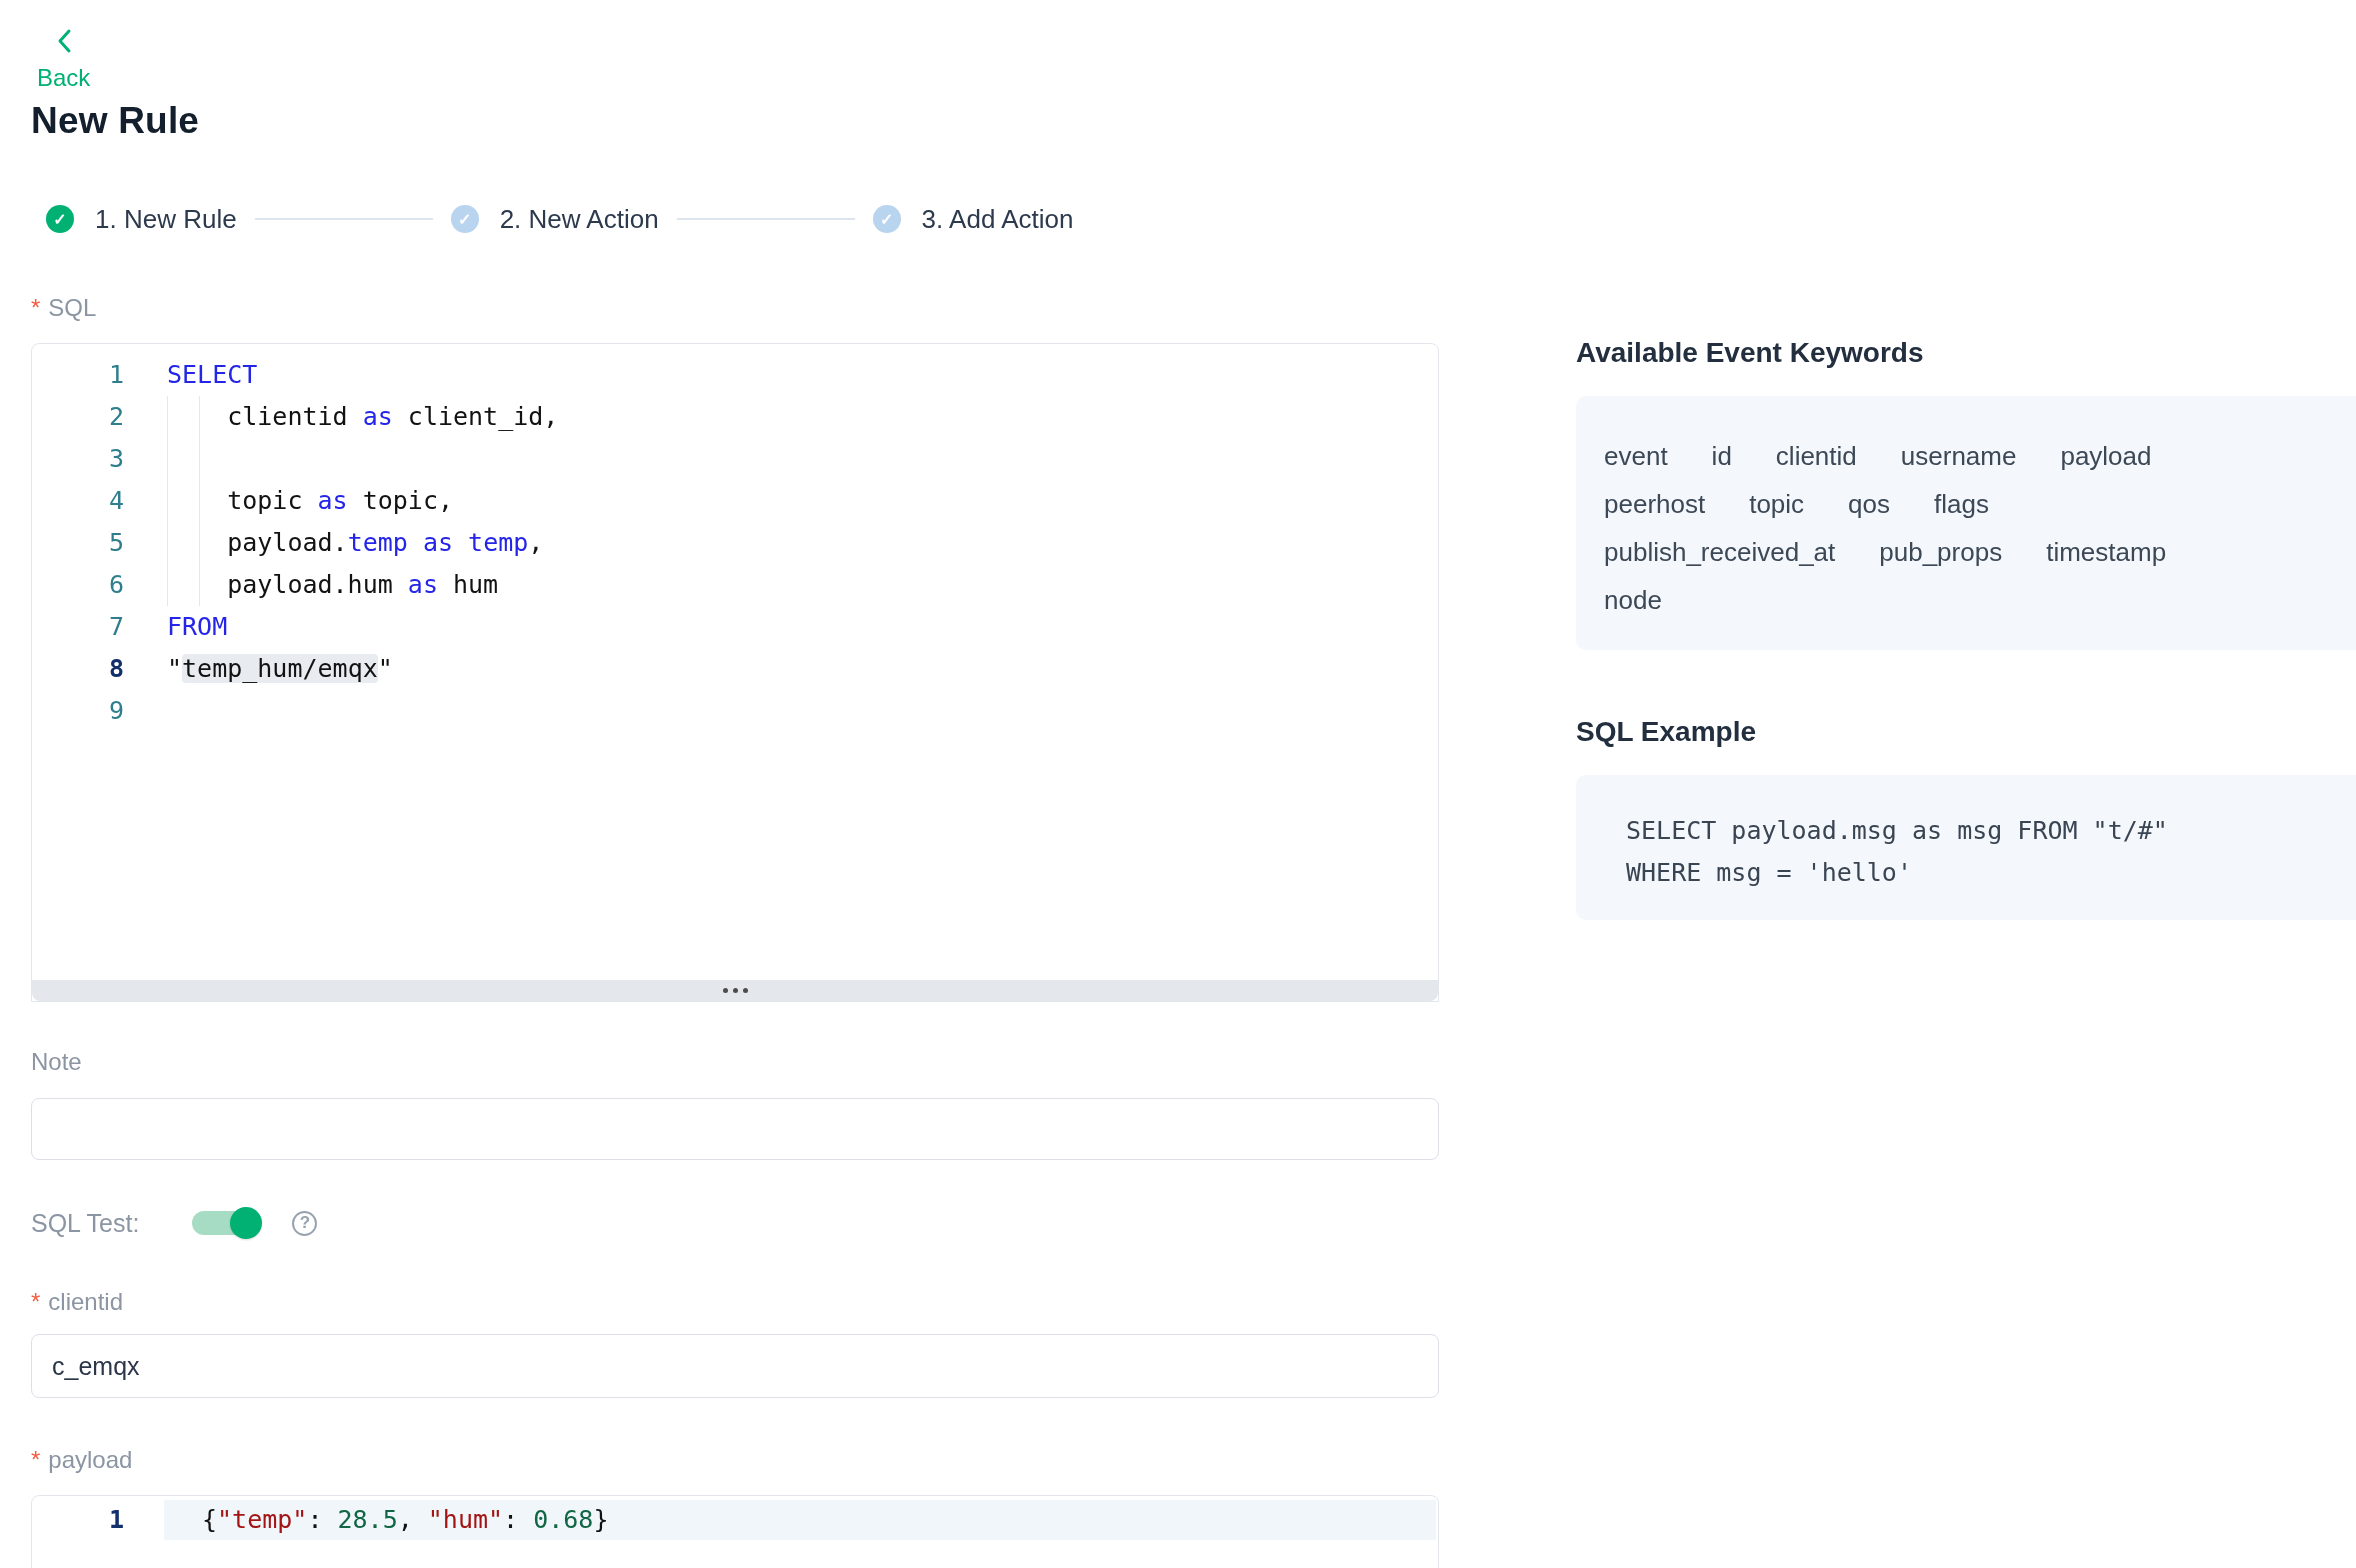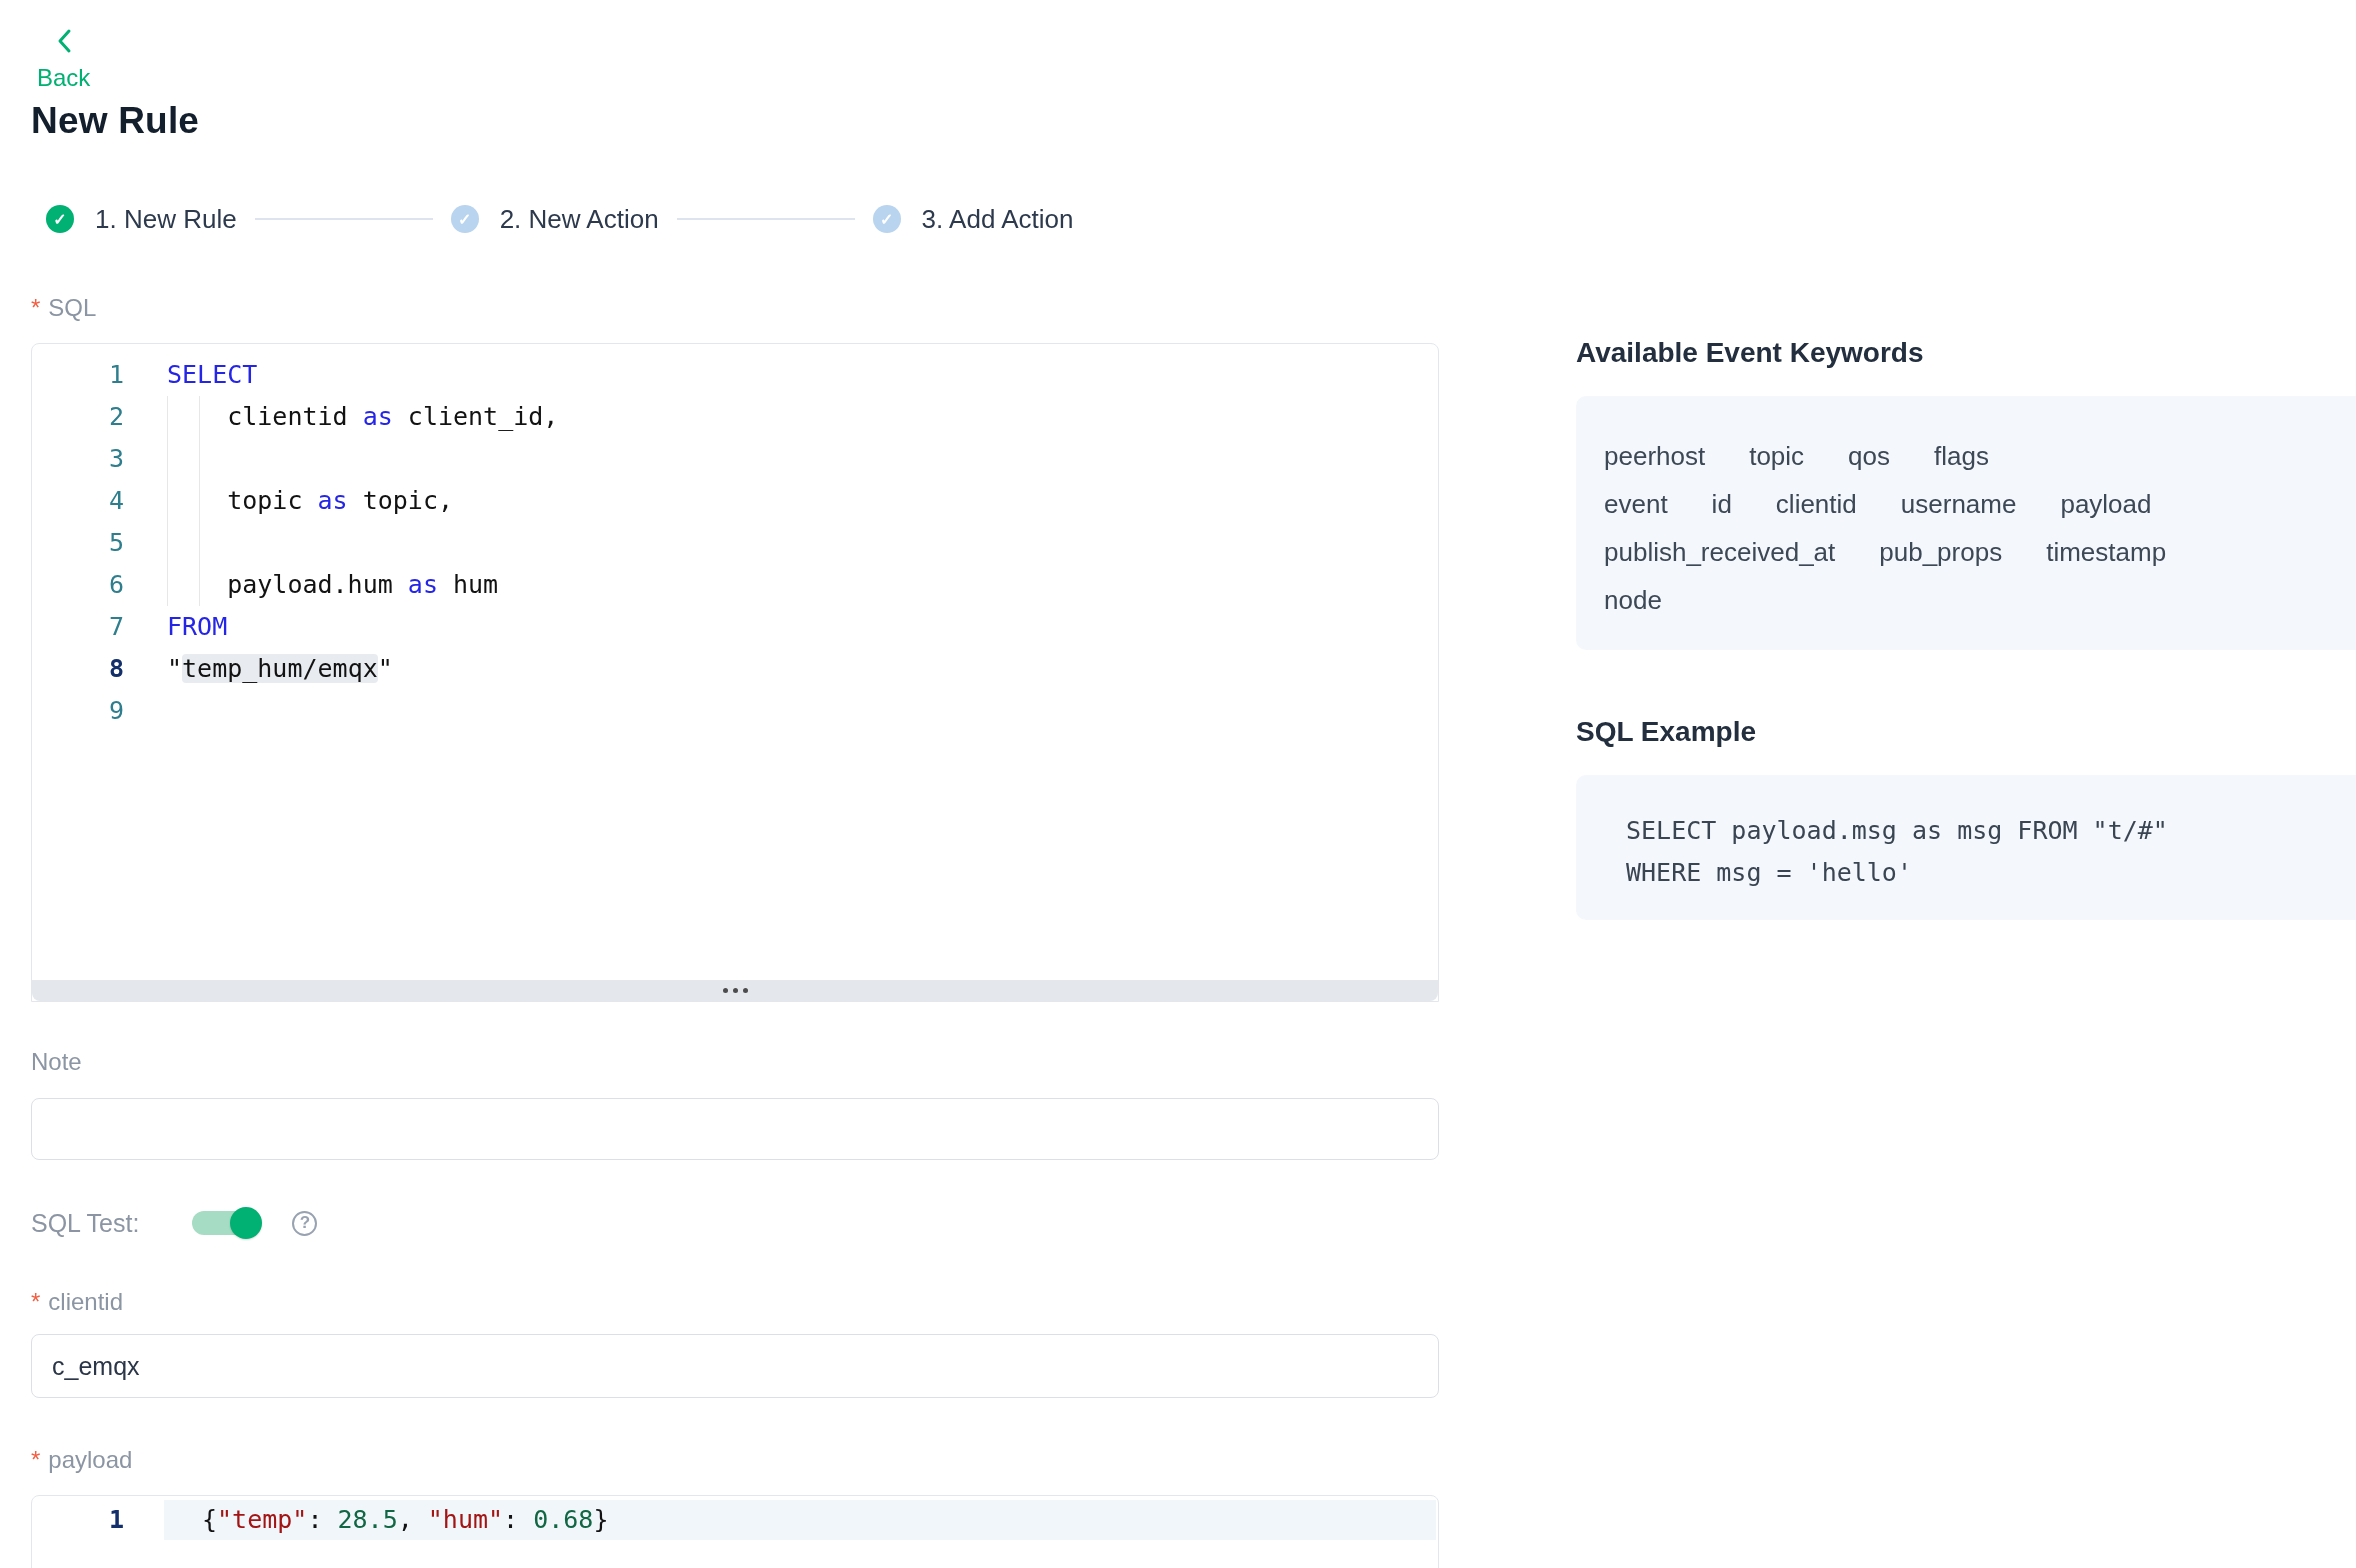--- a/index.html
+++ b/index.html
@@ -134,20 +134,21 @@
           </div>
           <div class="ed-line">
             <div class="ed-gutter">3</div>
           </div>
           <div class="ed-line">
             <div class="ed-gutter">4</div>
             <pre class="ed-code"><span>    topic </span><span class="tk-kw">as</span><span> topic,</span></pre>
           </div>
           <div class="ed-line">
             <div class="ed-gutter">5</div>
+            <pre class="ed-code"><span>    payload.</span><span class="tk-kw">temp</span><span> </span><span class="tk-kw">as</span><span> </span><span class="tk-kw">temp</span><span>,</span></pre>
           </div>
           <div class="ed-line">
             <div class="ed-gutter">6</div>
             <pre class="ed-code"><span>    payload.hum </span><span class="tk-kw">as</span><span> hum</span></pre>
           </div>
           <div class="ed-line">
             <div class="ed-gutter">7</div>
             <pre class="ed-code"><span class="tk-kw">FROM</span></pre>
           </div>
           <div class="ed-line active">
@@ -199,33 +200,33 @@
           </div>
         </div>
     </div>
 
   </div>
 
   <div class="right-panel">
     <div class="panel-heading">Available Event Keywords</div>
     <div class="keywords-box" id="keywords-box">
         <div class="kw-row">
-          <span>peerhost</span>
-          <span>topic</span>
-          <span>qos</span>
-          <span>flags</span>
-        </div>
-        <div class="kw-row">
           <span>event</span>
           <span>id</span>
           <span>clientid</span>
           <span>username</span>
           <span>payload</span>
         </div>
         <div class="kw-row">
+          <span>peerhost</span>
+          <span>topic</span>
+          <span>qos</span>
+          <span>flags</span>
+        </div>
+        <div class="kw-row">
           <span>publish_received_at</span>
           <span>pub_props</span>
           <span>timestamp</span>
         </div>
         <div class="kw-row">
           <span>node</span>
         </div>
       </div>
     <div class="panel-heading example-heading">SQL Example</div>
     <div class="example-box">

